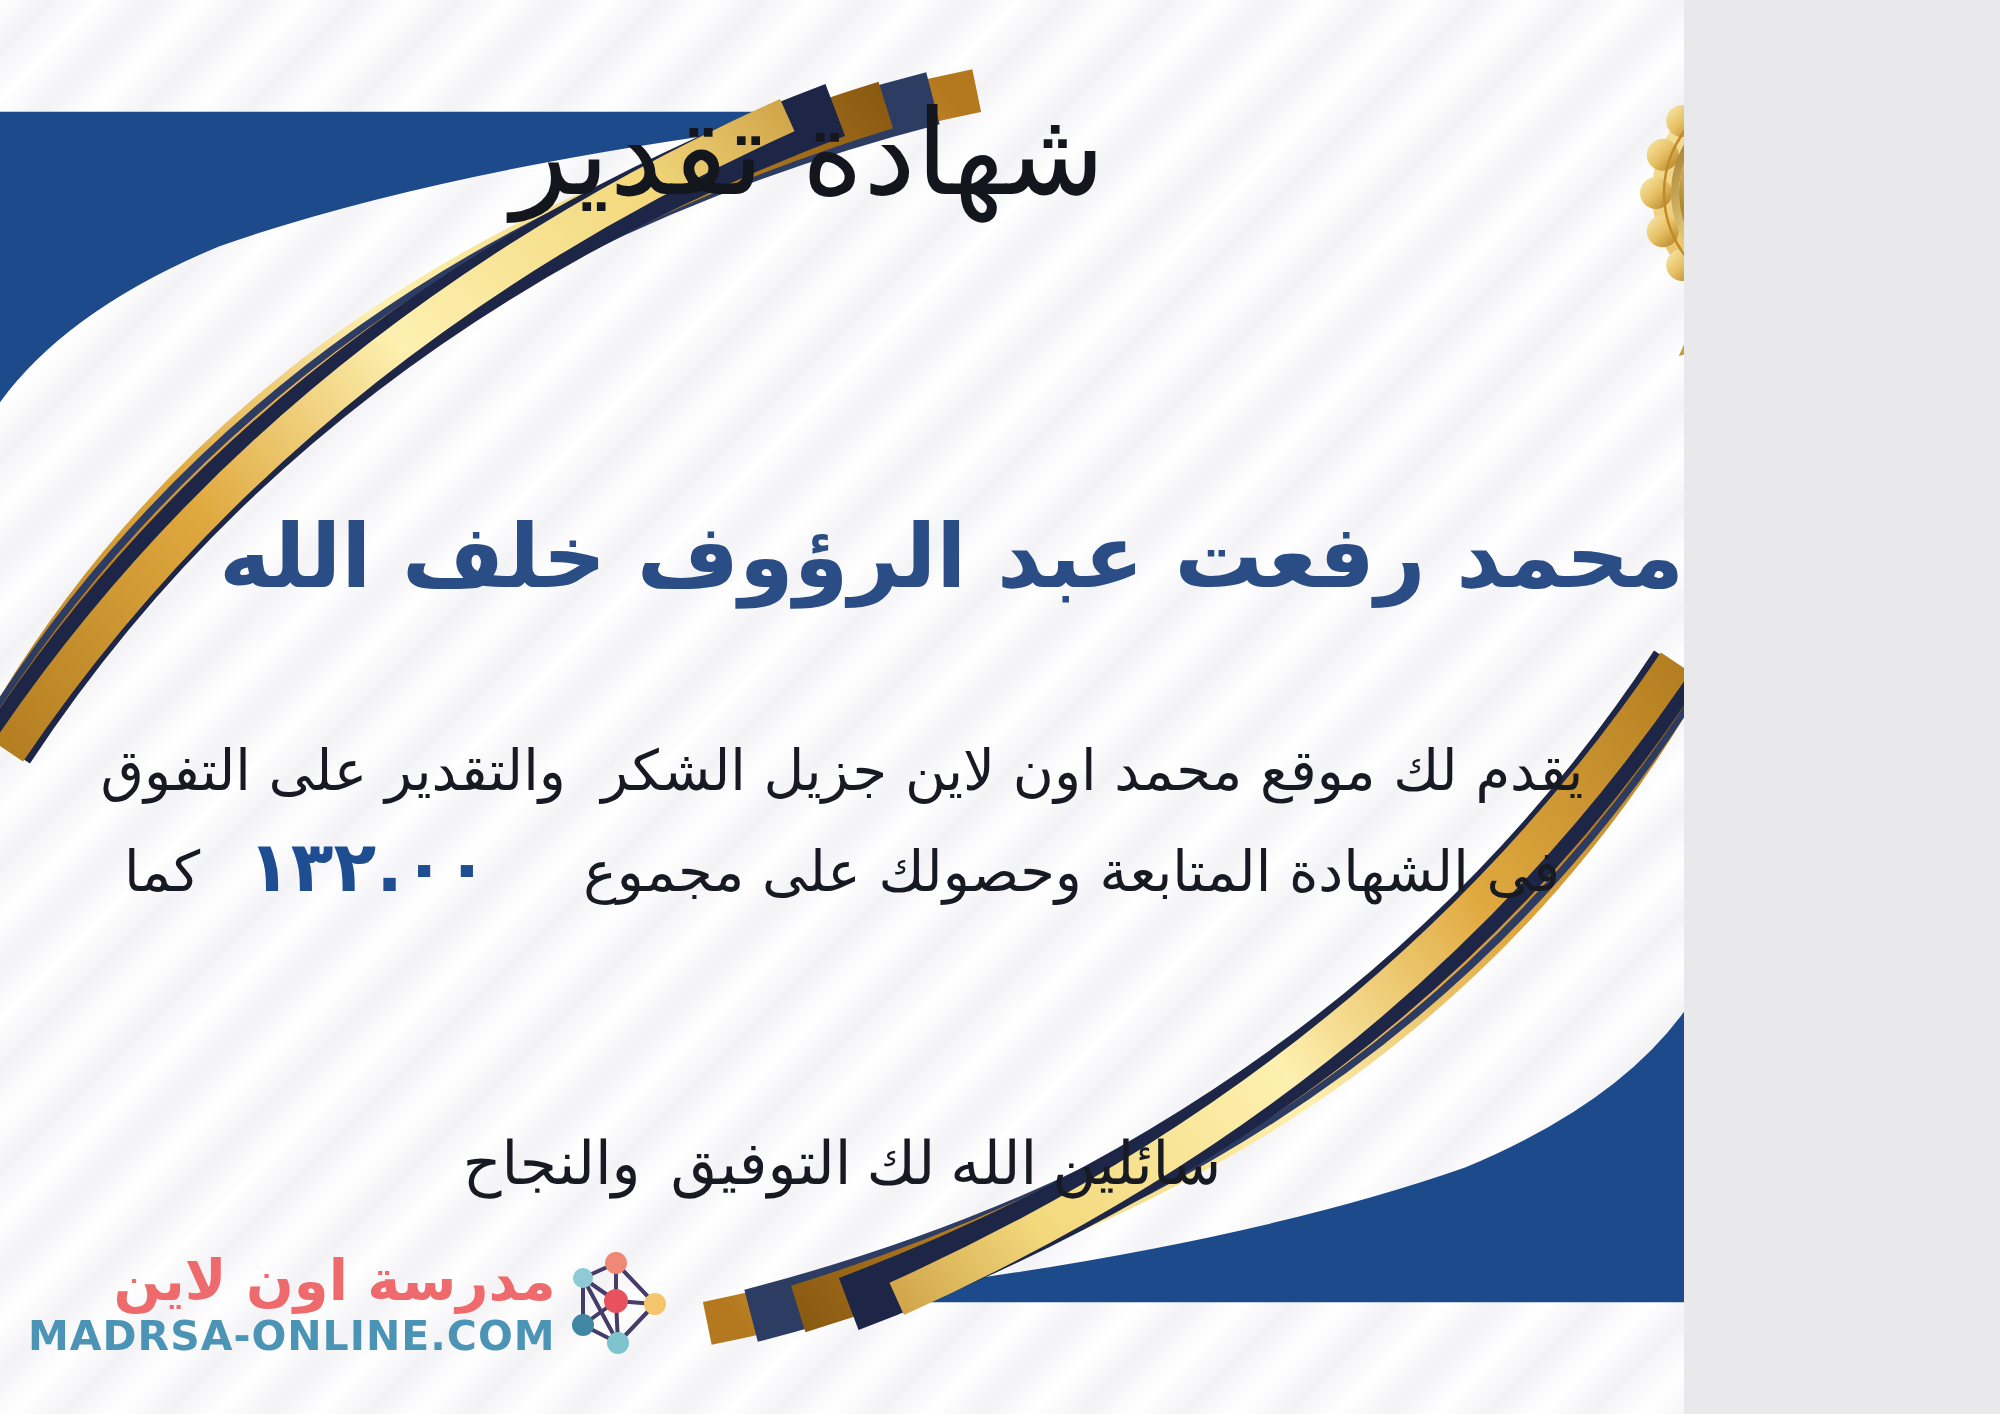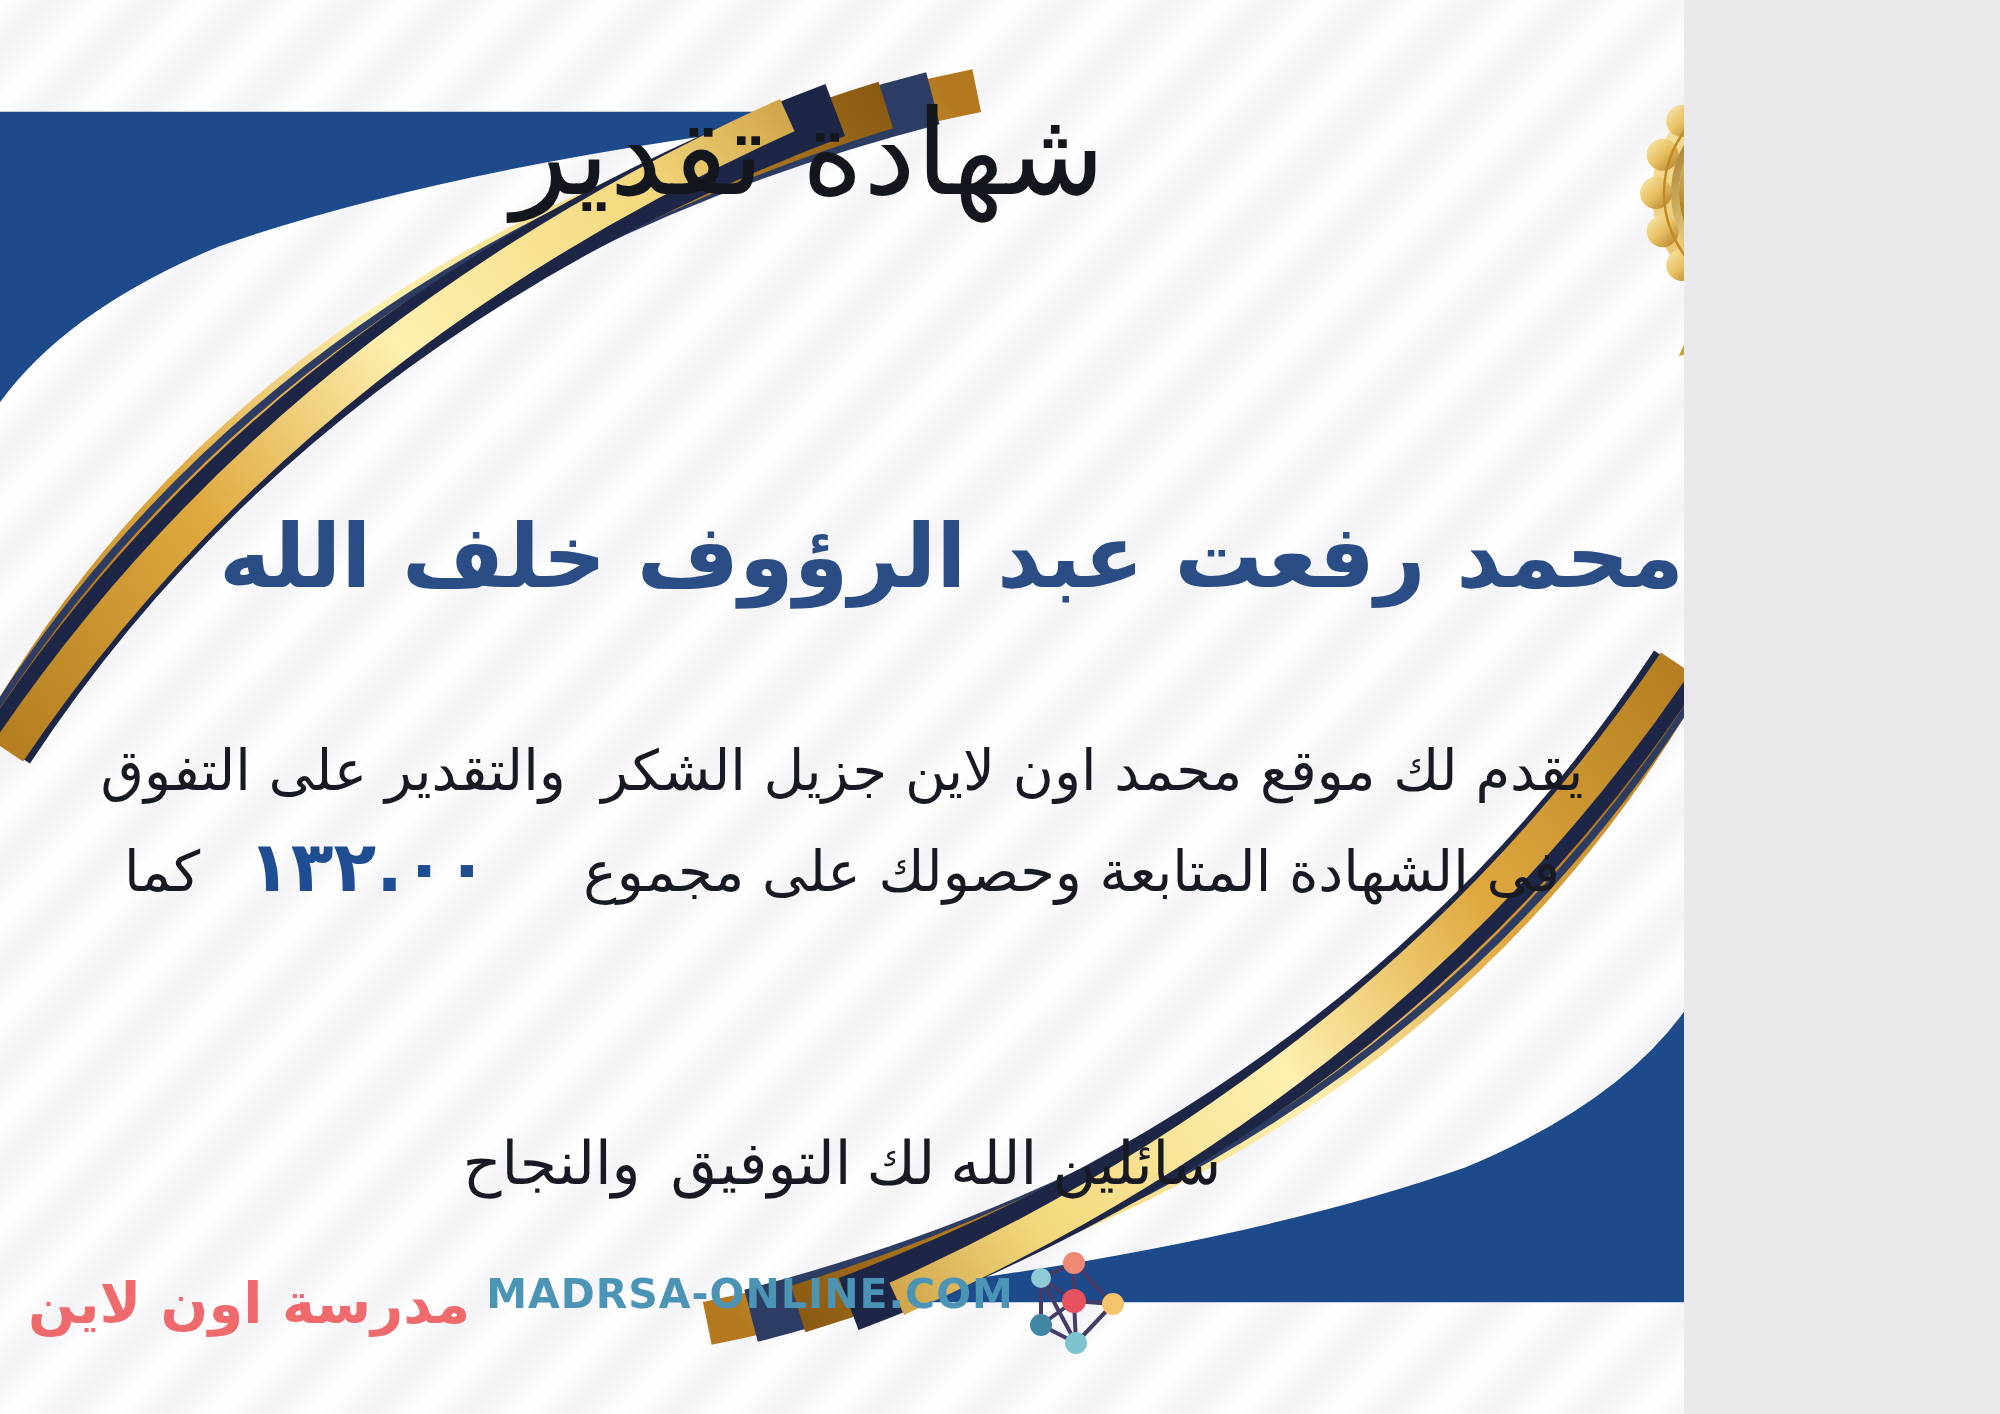--- a/index.html
+++ b/index.html
@@ -58,28 +58,28 @@
   .closing{
     position:absolute;top:1128px;left:0;width:100%;
     text-align:center;direction:rtl;
     font-size:60px;color:#171a22;font-family:Liberation Serif, serif;
   }
   
   .logo{
     position:absolute;left:28px;top:1246px;
     display:flex;flex-direction:row-reverse;align-items:center;gap:12px;
   }
-  .logo-texts{display:flex;flex-direction:row;align-items:flex-end;}
+  .logo-texts{display:flex;flex-direction:column;align-items:flex-end;}
   .logo-ar{
     direction:rtl;font-size:56px;font-weight:bold;color:#ee6a6d;
     line-height:1.15;
   }
   .logo-domain{
     direction:ltr;font-size:41px;font-weight:bold;color:#4b94b5;
-    letter-spacing:1px;line-height:1.1;align-self:flex-start;margin-left:16px;
+    letter-spacing:1px;line-height:1.1;align-self:flex-start;
   }
 </style>
 </head>
 <body>
 
 <div class="stage">
 
   <svg class="ornaments" viewBox="0 0 2000 1414" aria-hidden="true">
     <defs>
       <linearGradient id="gA" gradientUnits="userSpaceOnUse" x1="1100" y1="-50" x2="0" y2="800">

